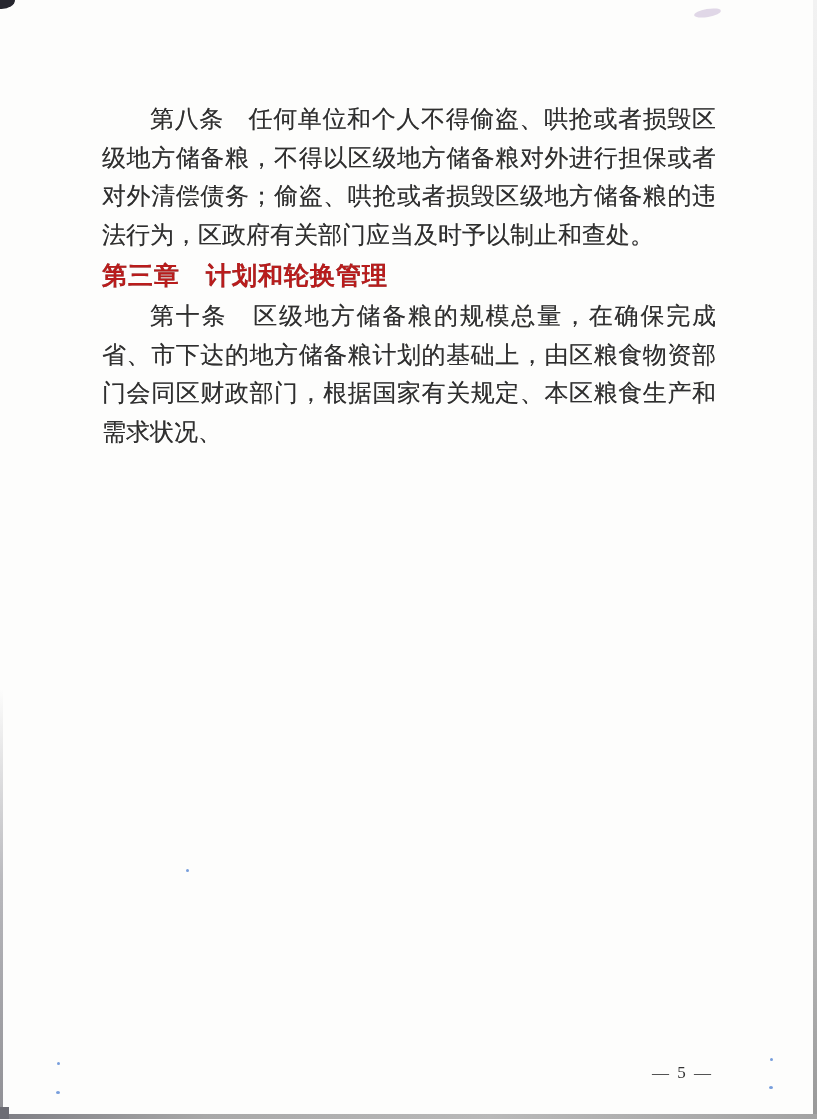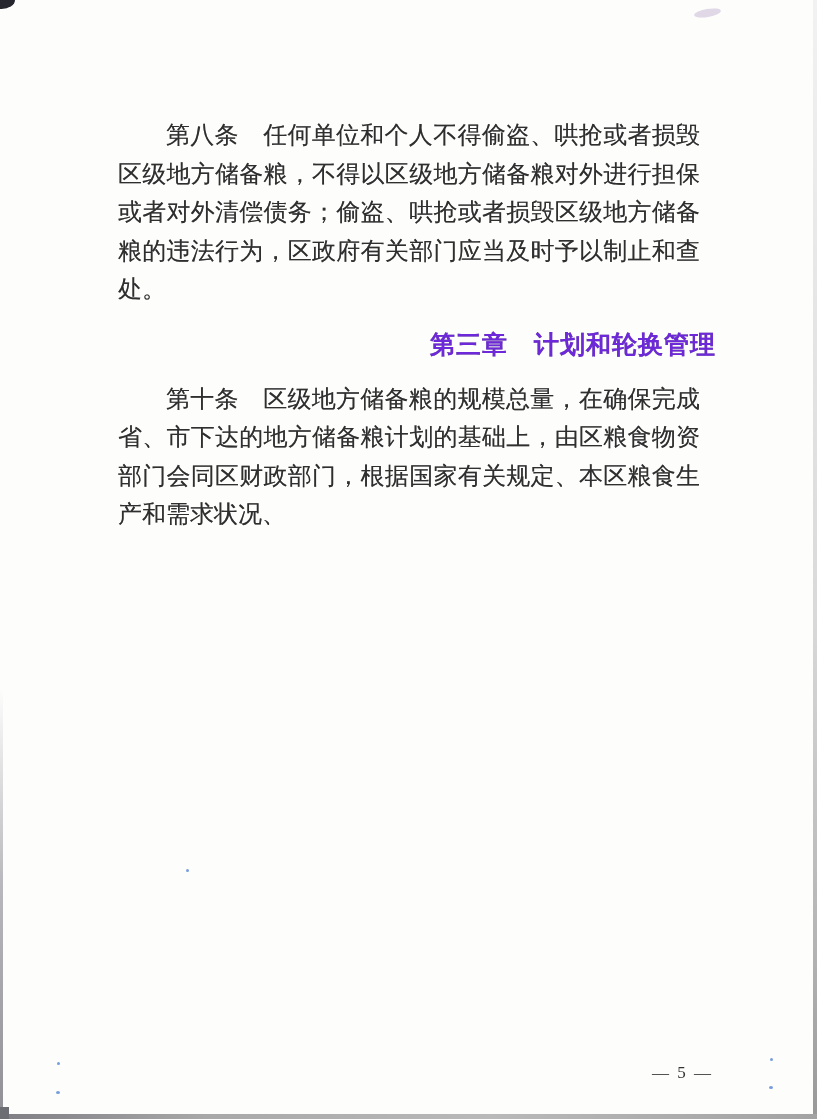--- a/index.html
+++ b/index.html
@@ -23,31 +23,31 @@
     top: 100px;
     width: 614px;
     color: #2f2f2f;
     font-size: 24px;
     line-height: 38.6px;
     text-align: justify;
     text-justify: inter-character;
     text-shadow: 0 0 0.5px rgba(45,45,45,0.55);
   }
   .text-block p {
-    margin: 16px;
+    margin: 0;
     text-indent: 2em;
   }
   .chapter-heading {
     margin: 2px 0 2px 0;
     font-size: 25px;
     font-weight: bold;
-    text-align: right;
+    text-align: left;
     text-indent: 0;
     letter-spacing: 1px;
-    color: #6d28d9;
+    color: #b91c1c;
     font-family: "Liberation Sans", "DejaVu Sans", sans-serif;
   }
 
   
   .page-number {
     position: absolute;
     right: 104px;
     top: 1063px;
     font-size: 17px;
     letter-spacing: 2px;

